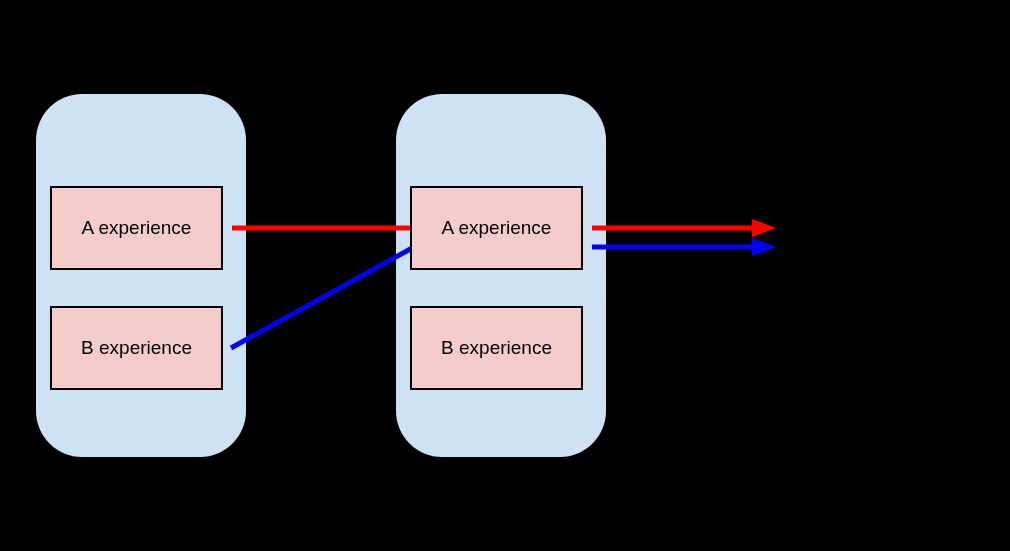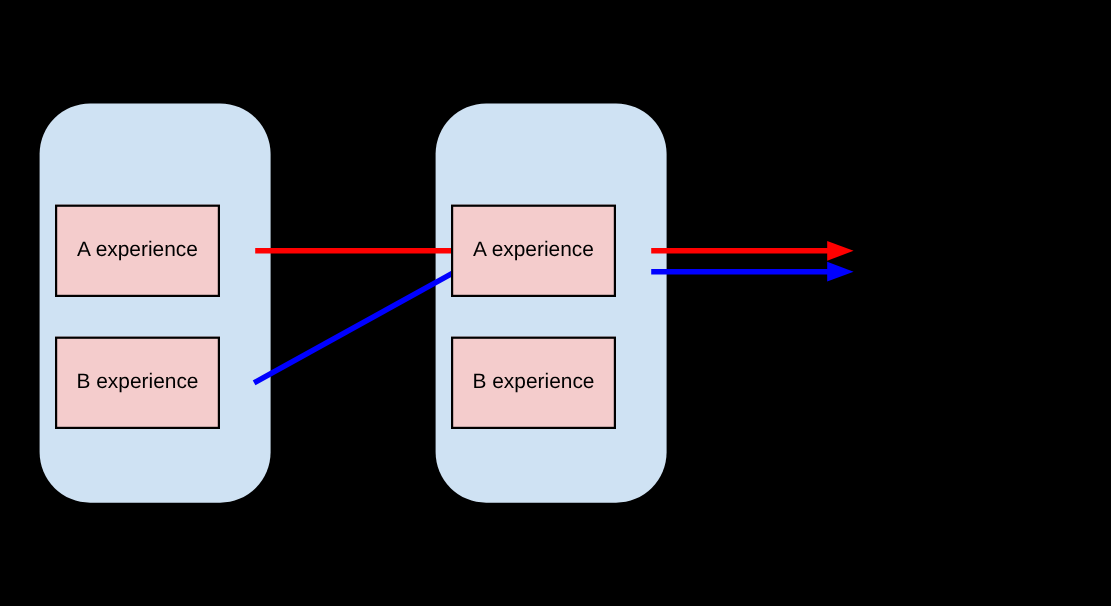--- a/index.html
+++ b/index.html
@@ -29,21 +29,21 @@
   .arrow-layer {
     position: absolute;
     left: 0;
     top: 0;
     width: 1010px;
     height: 551px;
     z-index: 2;
   }
   .exp-box {
     position: absolute;
-    width: 150px;
+    width: 173px;
     height: 84px;
     background: #f4cccc;
     border: 2px solid #000000;
     box-sizing: border-box;
     display: flex;
     align-items: center;
     justify-content: center;
     z-index: 3;
     font-size: 19px;
     color: #000000;

